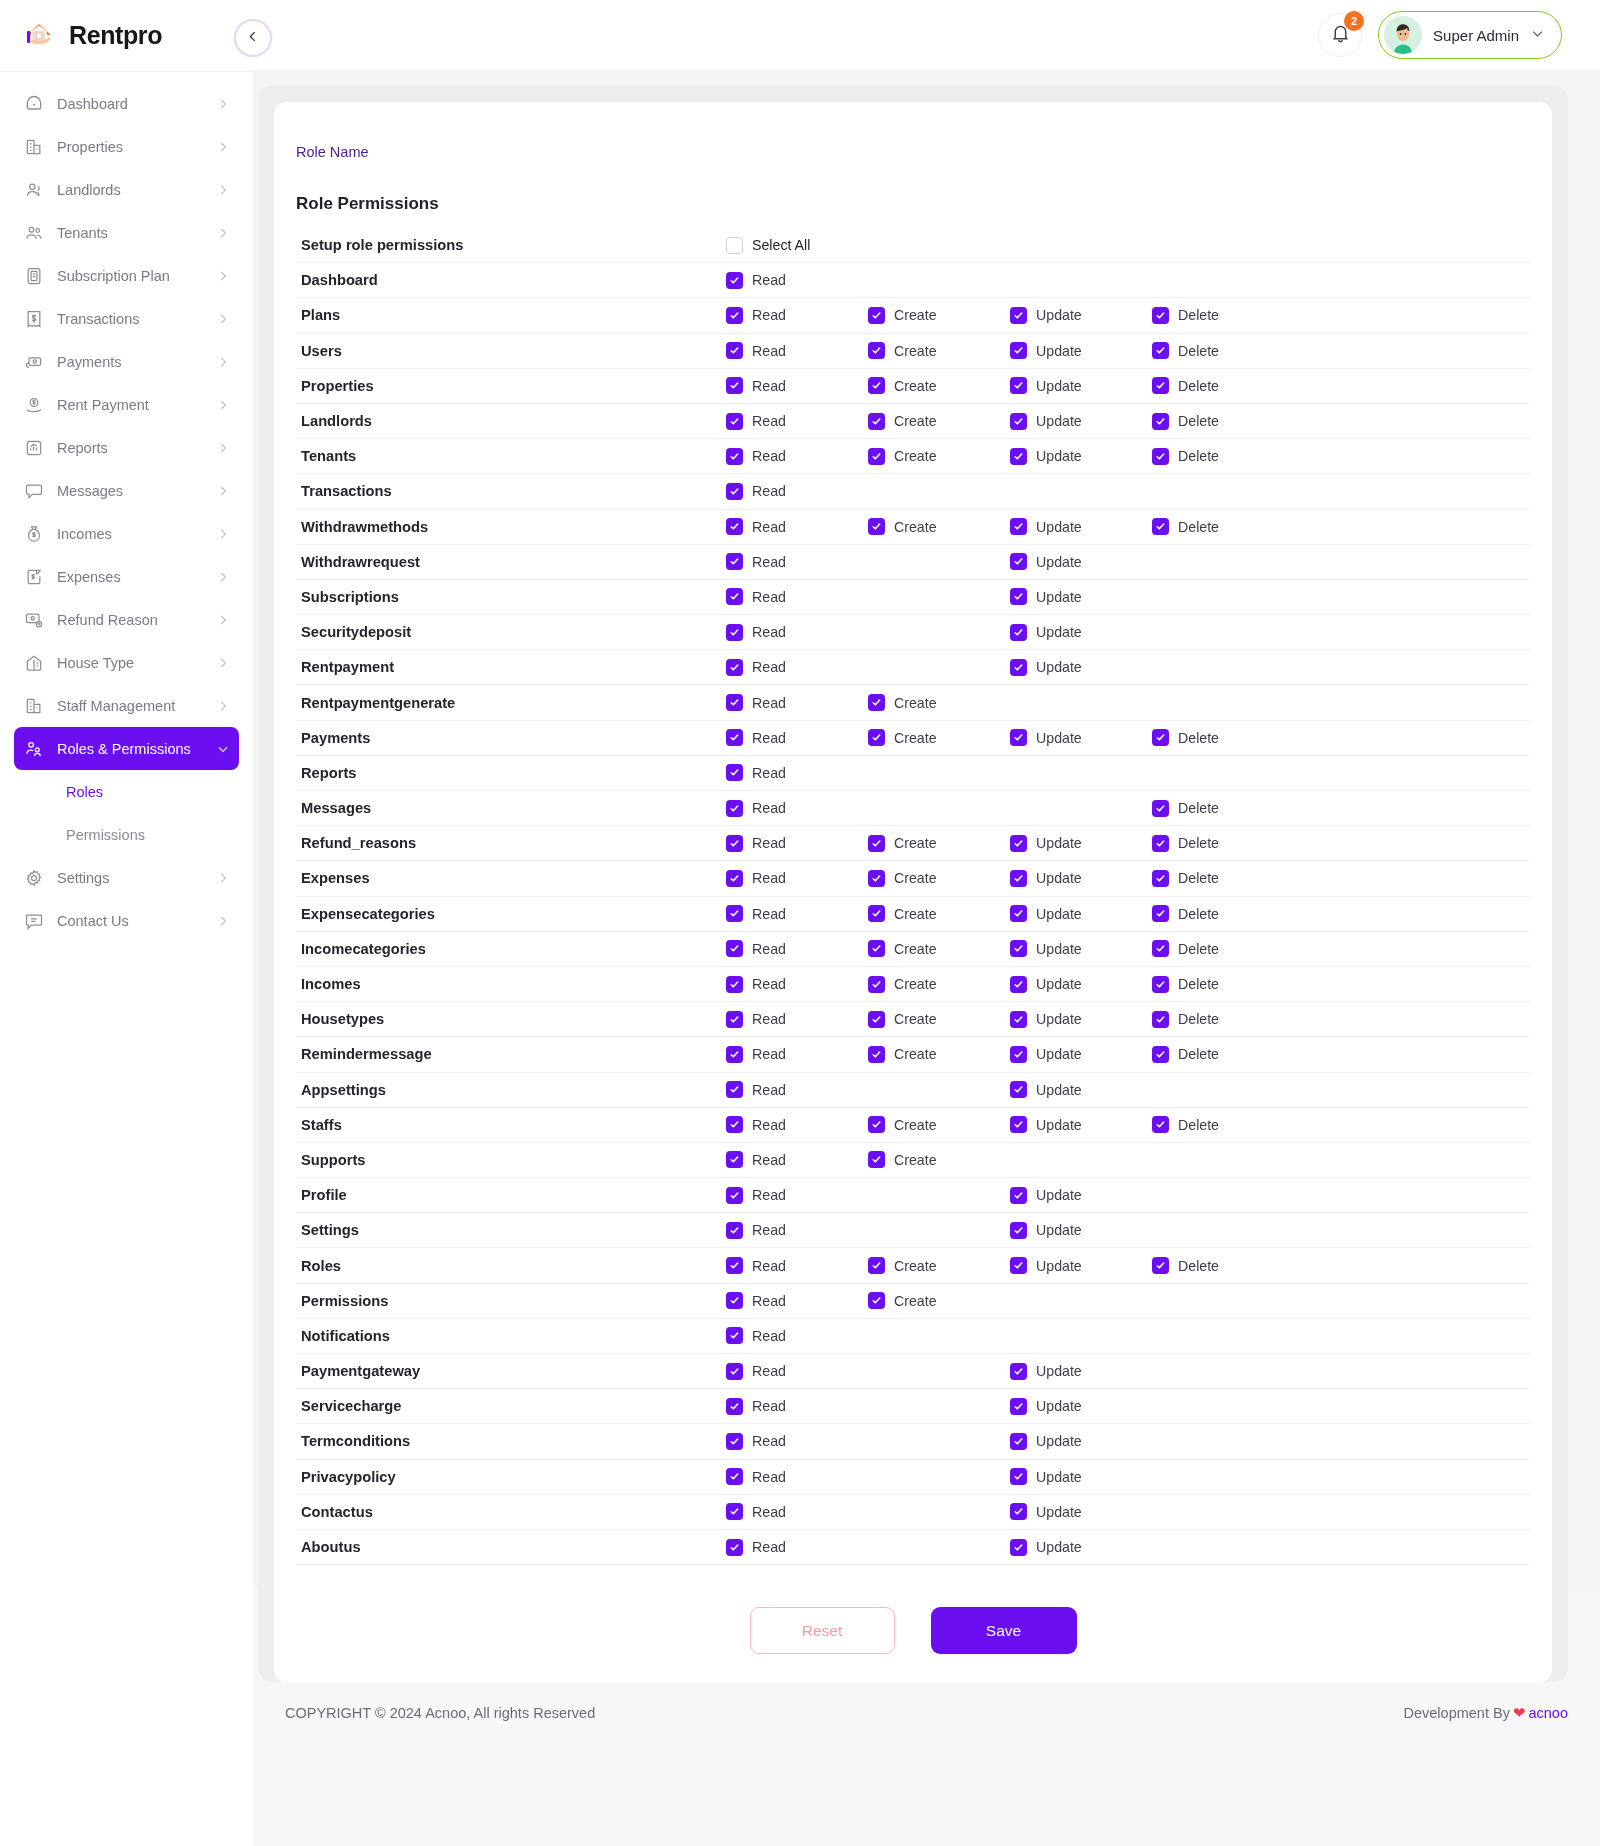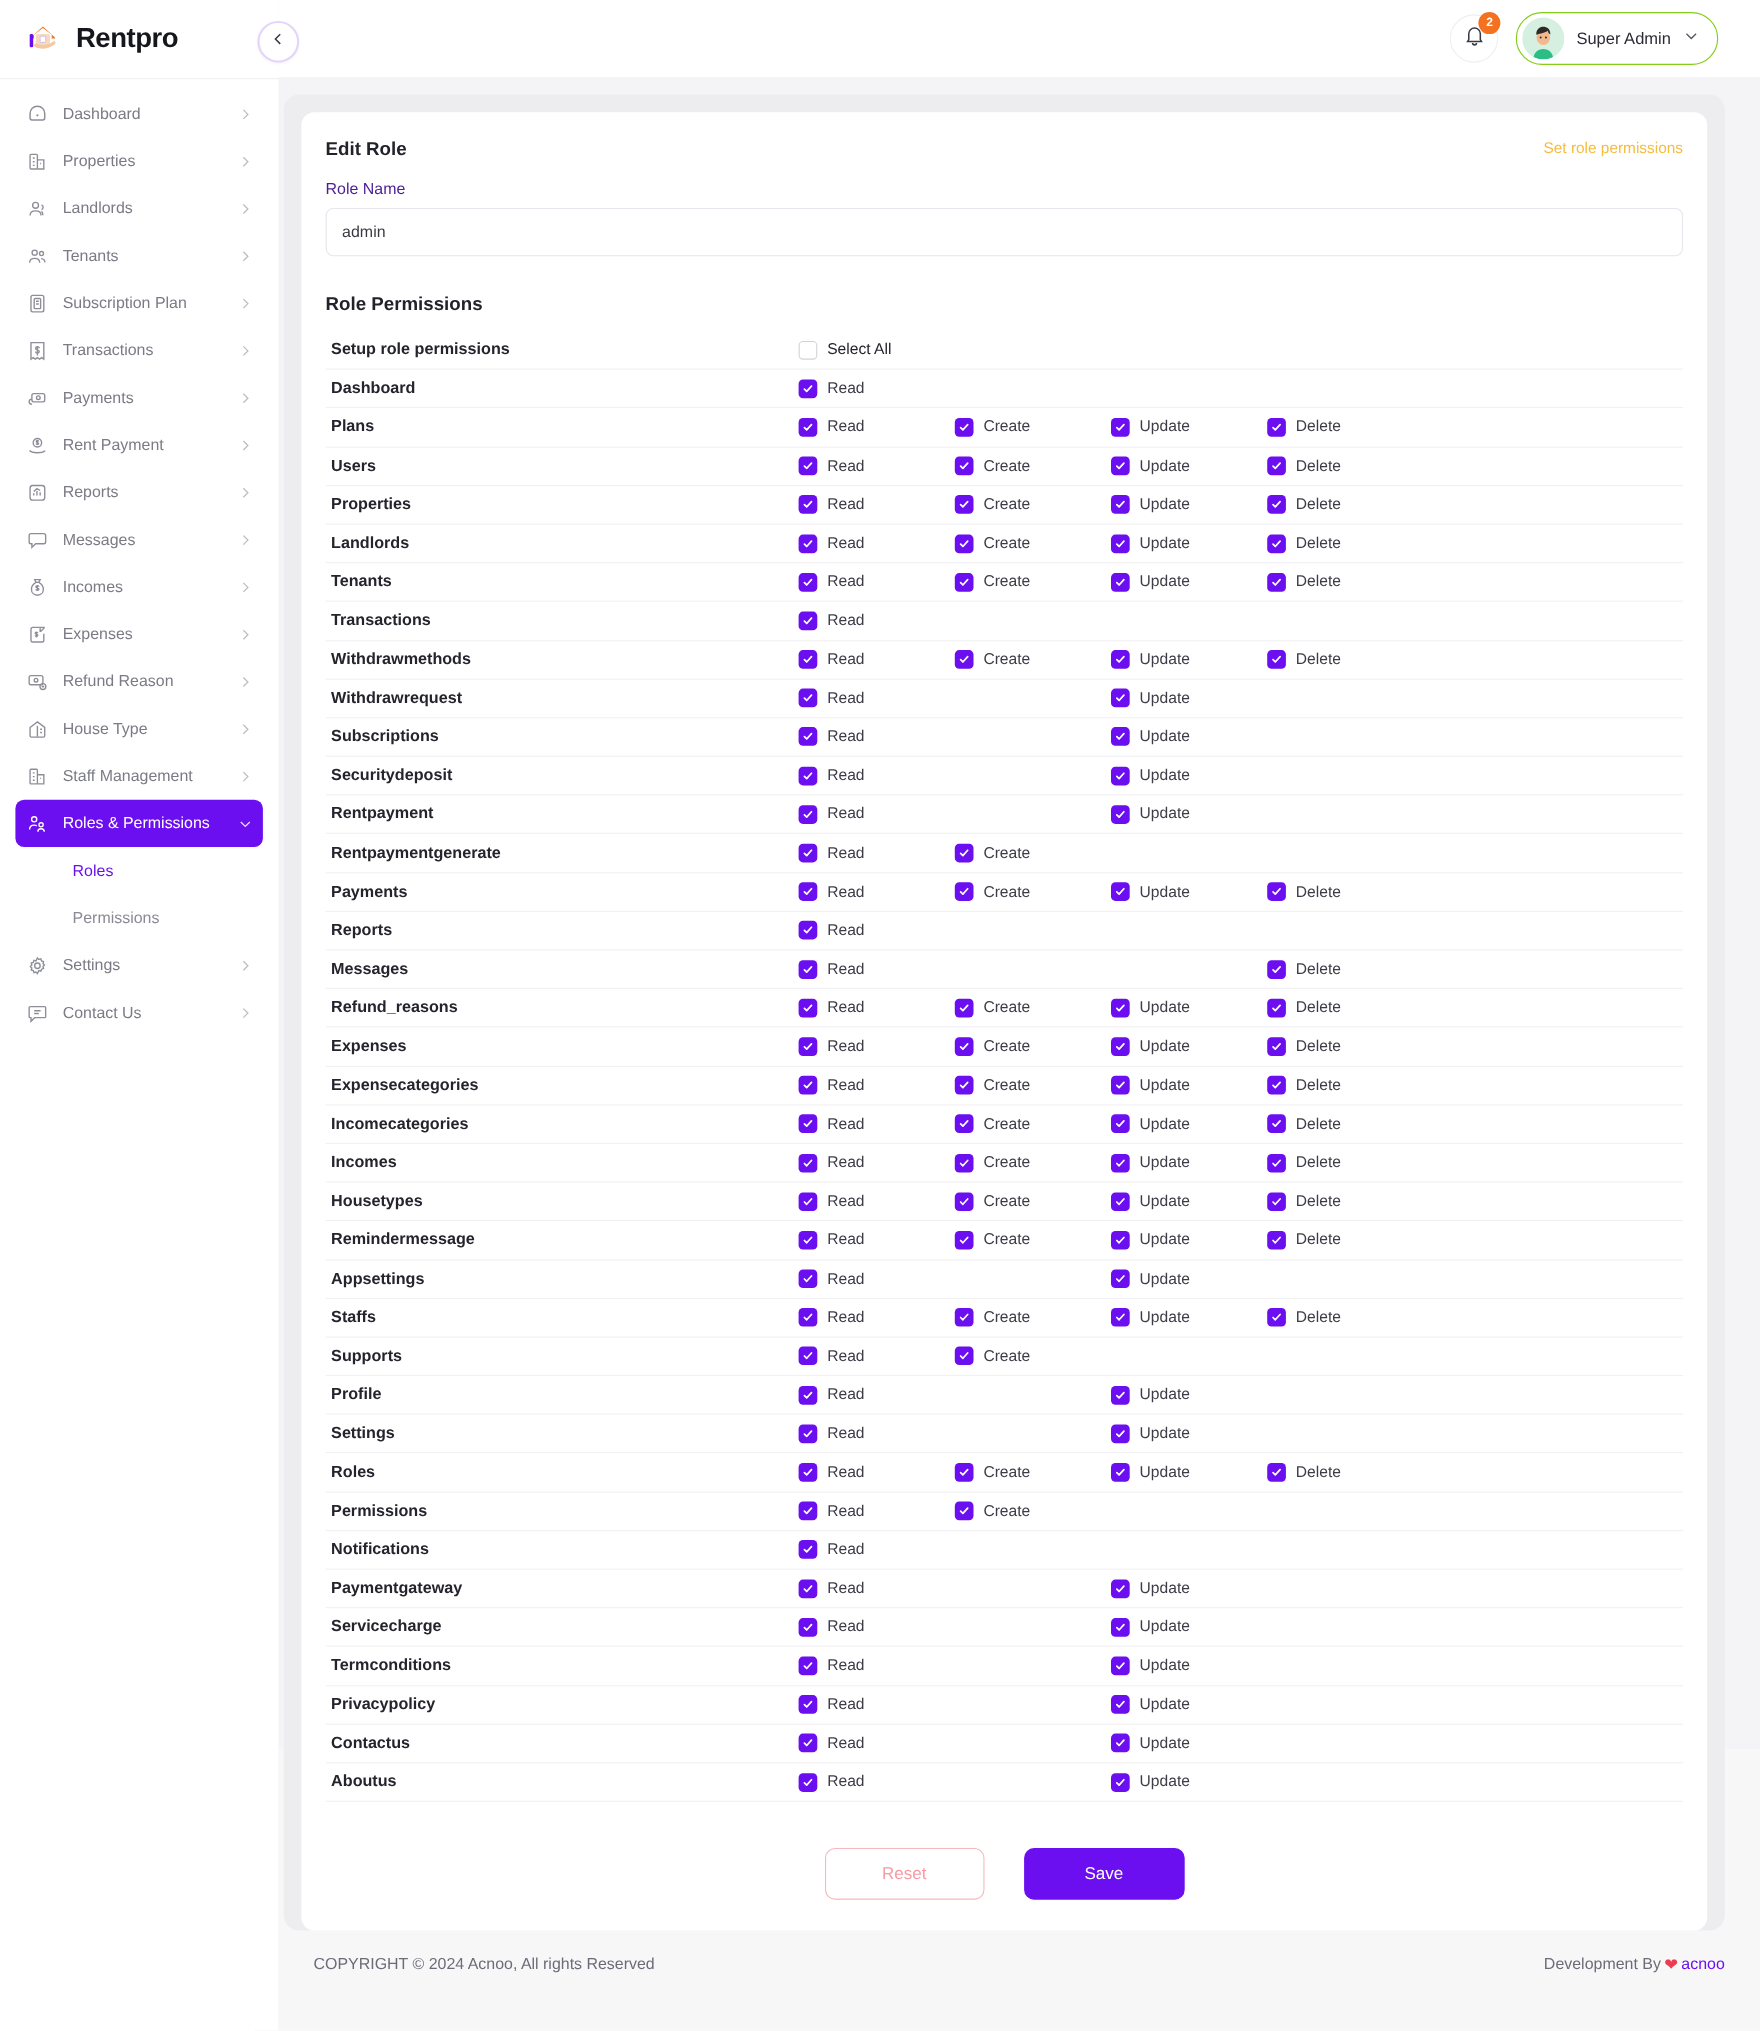--- a/index.html
+++ b/index.html
@@ -586,27 +586,22 @@
               <path d="M5 9l7 7 7-7"></path>
             </svg>
         </span>
       </div>
     </header>
 
     <div class="content-scroll">
       <div class="outer-card">
         <div class="card">
 
-          <div class="card-head">
-            <div class="card-title">Edit Role</div>
-            <div class="set-perm-link">Set role permissions</div>
-          </div>
 
           <div class="field-label">Role Name</div>
-          <input class="text-input" type="text" value="admin" style="">
 
           <div class="section-title">Role Permissions</div>
 
           <div class="perm-table">
             <div class="perm-row head">
               <div class="perm-name">Setup role permissions</div>
               <div class="perm-actions">
                 <div class="perm-cell">
                   <span class="cb off"></span>
                   <span class="cb-label">Select All</span>

